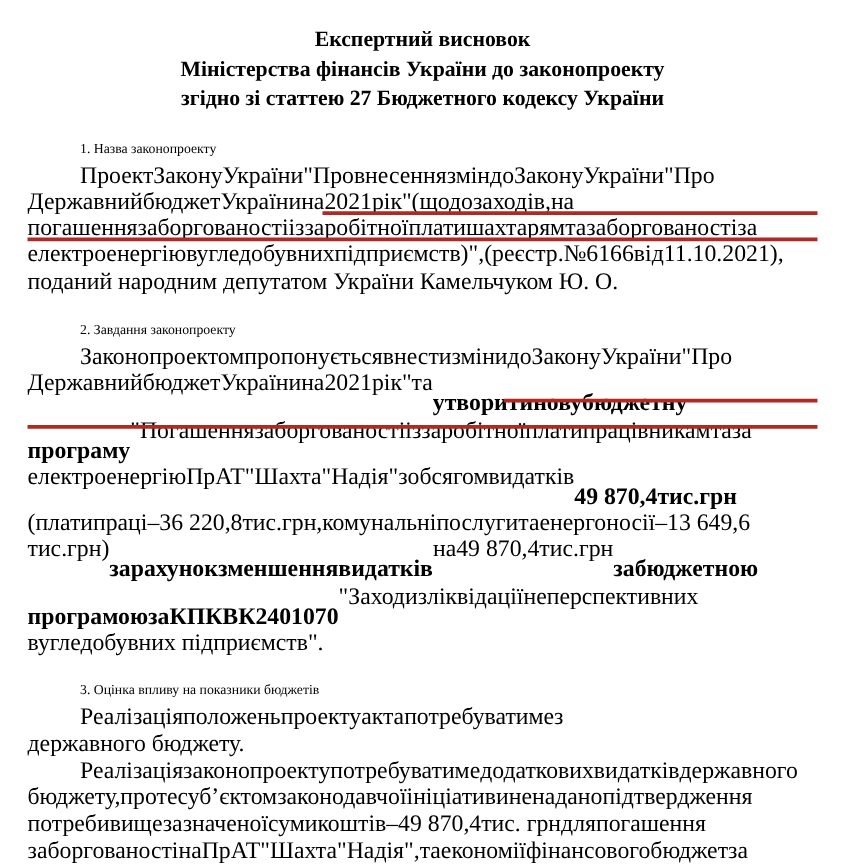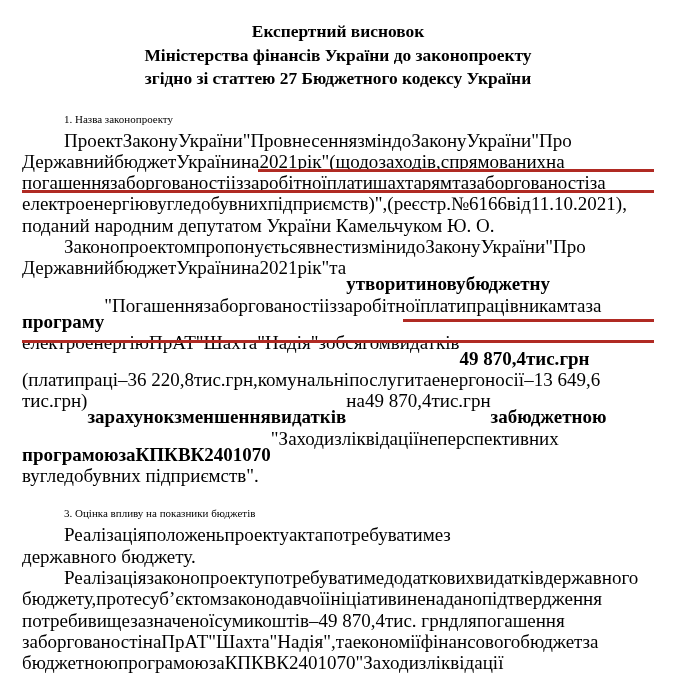--- a/index.html
+++ b/index.html
@@ -104,21 +104,20 @@
       </div>
       <div class="jline">
         <span class="w">Державний</span>
         <span class="w">бюджет</span>
         <span class="w">України</span>
         <span class="w">на</span>
         <span class="w">2021</span>
         <span class="w">рік"</span>
         <span class="w">(щодо</span>
         <span class="w">заходів,</span>
-        <span class="w">спрямованих</span>
         <span class="w">на</span>
       </div>
       <div class="jline">
         <span class="w">погашення</span>
         <span class="w">заборгованості</span>
         <span class="w">із</span>
         <span class="w">заробітної</span>
         <span class="w">плати</span>
         <span class="w">шахтарям</span>
         <span class="w">та</span>
@@ -131,20 +130,21 @@
         <span class="w">підприємств)",</span>
         <span class="w">(реєстр.</span>
         <span class="w">№</span>
         <span class="w">6166</span>
         <span class="w">від</span>
         <span class="w">11.10.2021),</span>
       </div>
       <div class="jline ragged">поданий народним депутатом України Камельчуком Ю. О.</div>
     </div>
 
+    <div class="section-heading heading-gap-lg">2.  Завдання законопроекту</div>
 
     <div>
       <div class="jline indent-first">
         <span class="w">Законопроектом</span>
         <span class="w">пропонується</span>
         <span class="w">внести</span>
         <span class="w">зміни</span>
         <span class="w">до</span>
         <span class="w">Закону</span>
         <span class="w">України</span>

